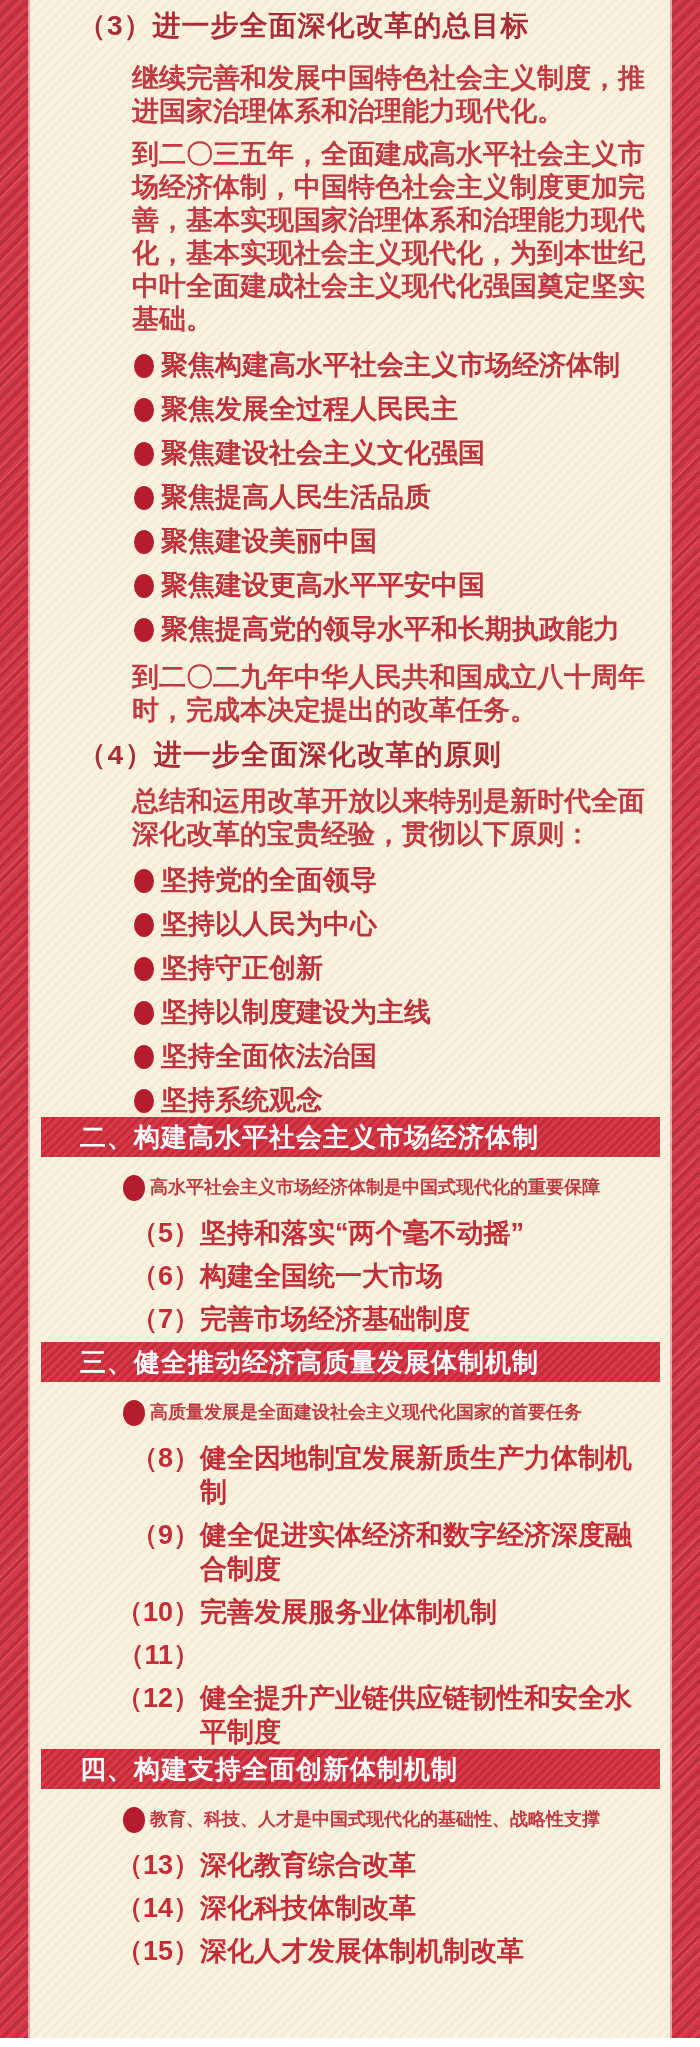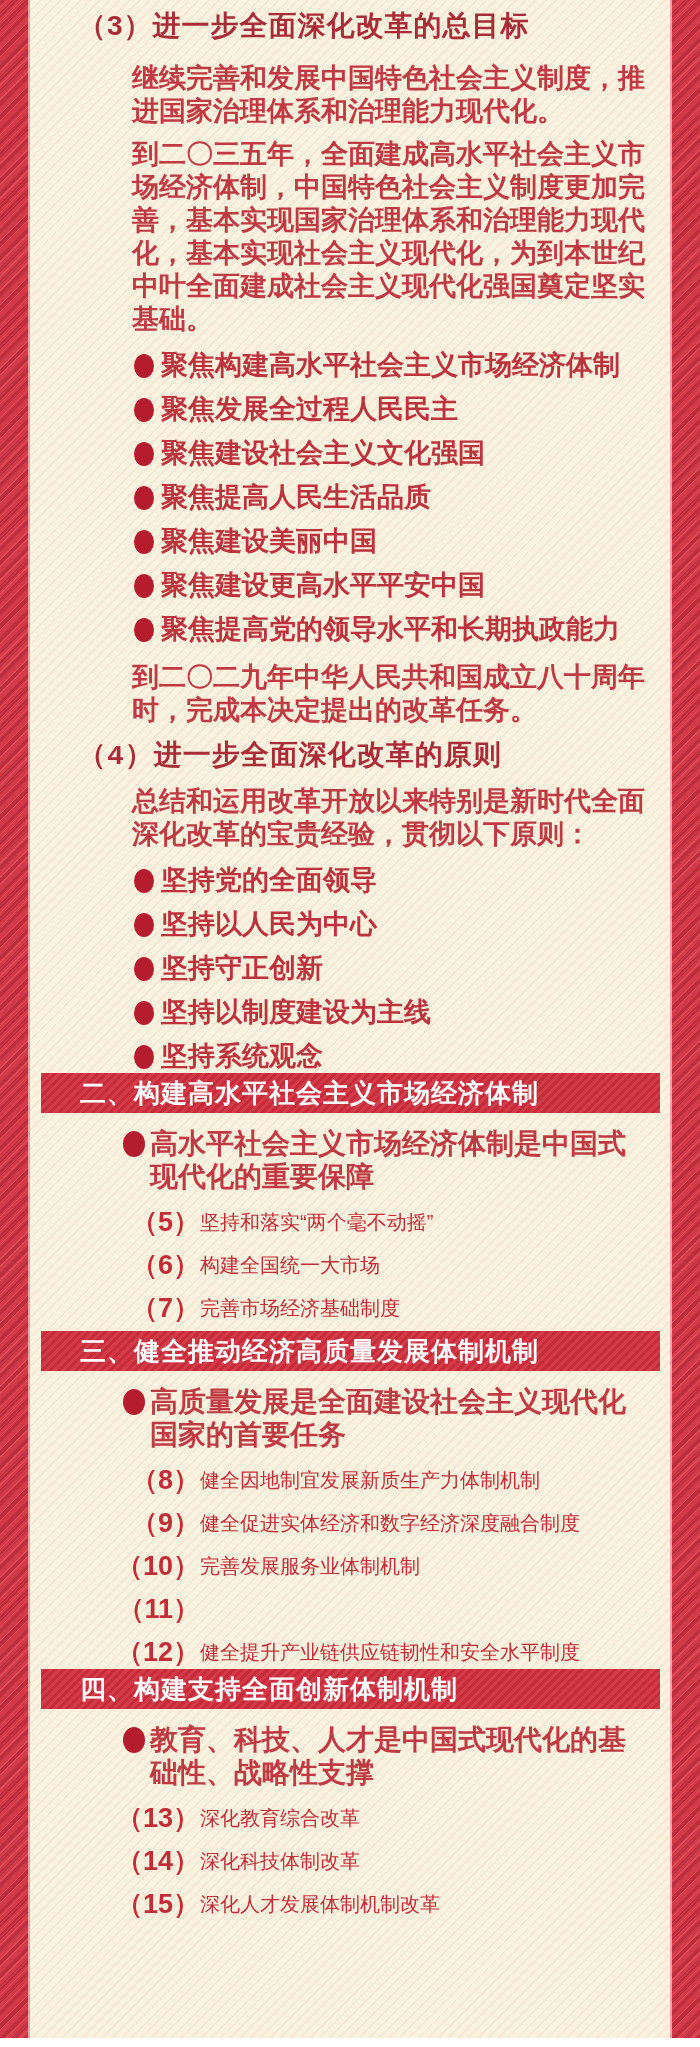--- a/index.html
+++ b/index.html
@@ -60,32 +60,32 @@
     padding-left:39px;box-sizing:border-box;
   }
   .banner.s3{margin-top:6px;}
   .banner-label{
     color:#ffffff;font-size:26px;font-weight:700;letter-spacing:1px;
   }
 
   .lead{display:flex;align-items:flex-start;margin:14px 0 0 95px;}
   .lead .dot{width:22px;height:26px;margin:4px 5px 0 0;}
   .lead-text{
-    max-width:498px;font-size:28px;line-height:33px;font-weight:700;color:#bf3a43;
+    max-width:498px;font-size:18px;line-height:33px;font-weight:700;color:#bf3a43;
   }
 
   .num-item{display:flex;align-items:flex-start;margin:9px 0 0 0;}
   .num-item.first{margin-top:12px;}
   .item-num{
     flex:0 0 172px;text-align:right;
     font-size:27px;line-height:34px;font-weight:700;color:#c22d38;
   }
   .item-text{
     max-width:437px;
-    font-size:20px;line-height:34px;font-weight:400;color:#c22d38;
+    font-size:27px;line-height:34px;font-weight:700;color:#c22d38;
   }
 </style>
 </head>
 <body>
 
 <div class="page">
   <div class="side-border left"></div>
   <div class="side-border right"></div>
 
   <div class="content">
@@ -144,20 +144,24 @@
       <li>
           <span class="dot"></span>
           <span class="dot-text">坚持守正创新</span>
         </li>
       <li>
           <span class="dot"></span>
           <span class="dot-text">坚持以制度建设为主线</span>
         </li>
       <li>
           <span class="dot"></span>
+          <span class="dot-text">坚持全面依法治国</span>
+        </li>
+      <li>
+          <span class="dot"></span>
           <span class="dot-text">坚持系统观念</span>
         </li>
     </ul>
 
     <section>
       <div class="banner">
         <span class="banner-label">二、构建高水平社会主义市场经济体制</span>
       </div>
       <div class="lead">
         <span class="dot"></span>

